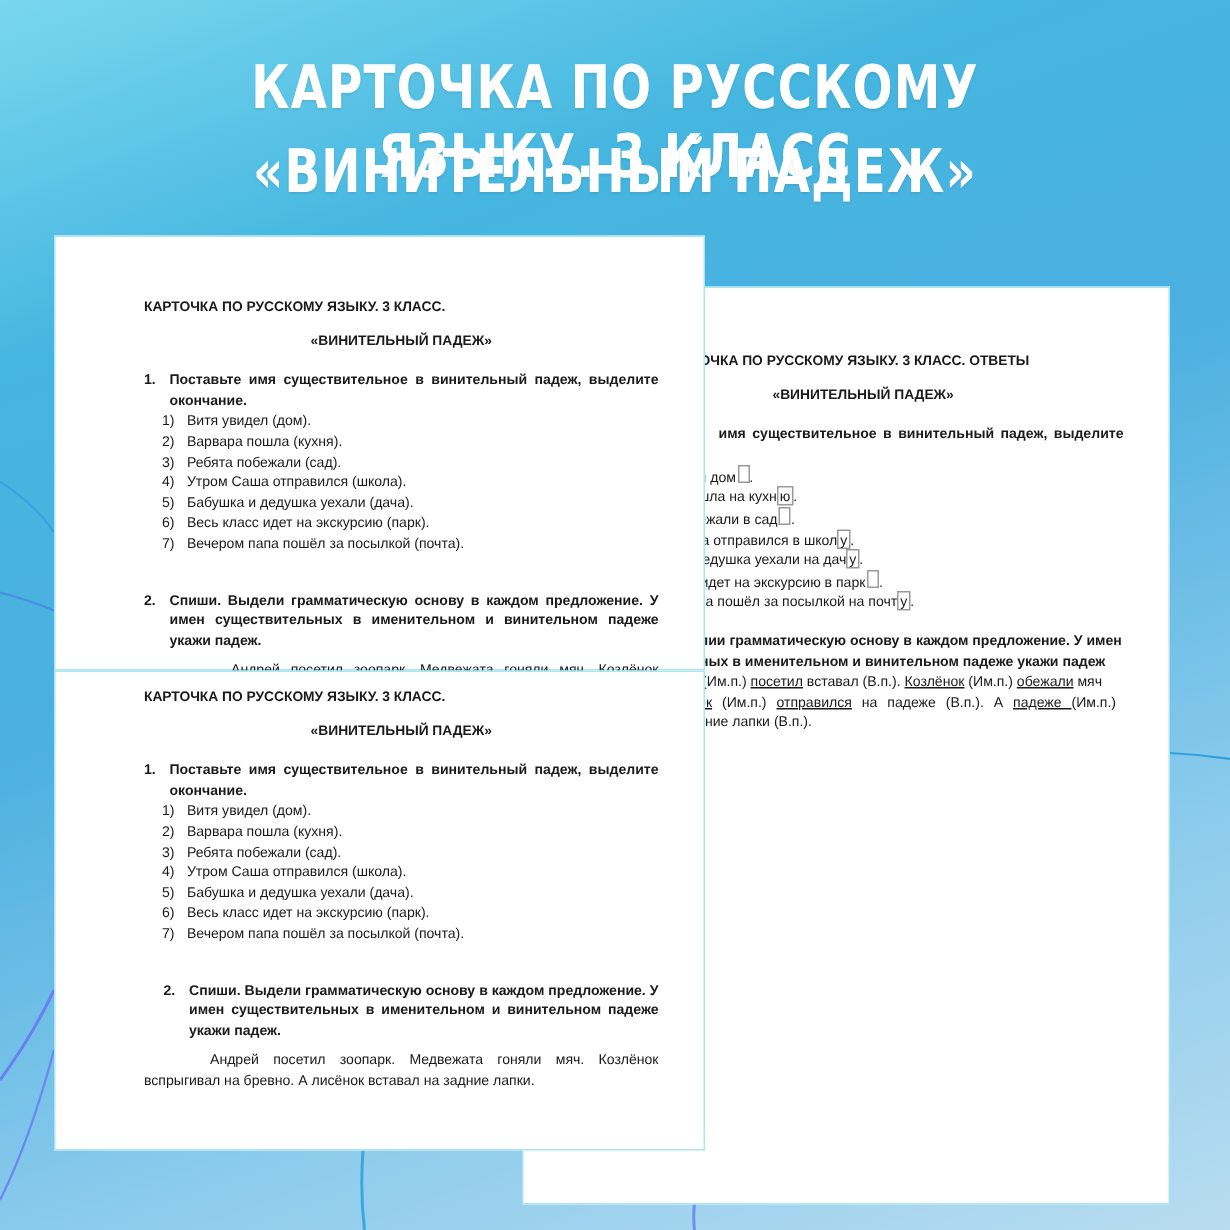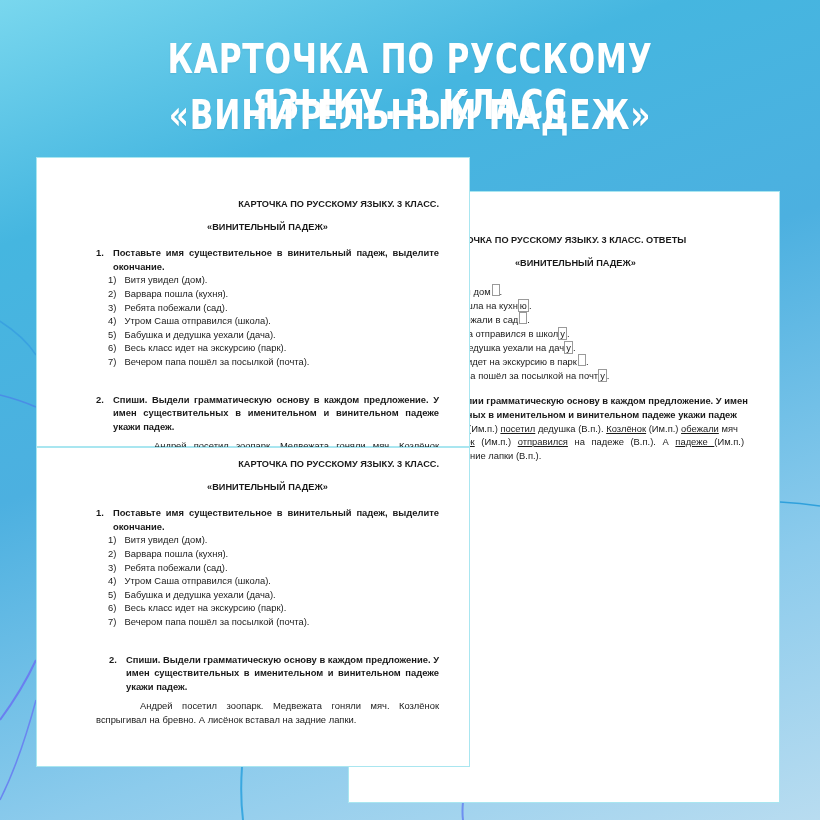--- a/index.html
+++ b/index.html
@@ -21,21 +21,21 @@
   .page {
     position:absolute; background:#ffffff;
     border:1px solid #a9e6f0; box-sizing:border-box;
     font-family:"Liberation Sans", sans-serif; color:#1a1a1a;
   }
   .page-back { left:348px; top:191px; width:432px; height:612px; overflow:hidden; }
   .page-front-top { left:36px; top:157px; width:434px; height:290px; }
   .page-front-bottom { left:36px; top:447px; width:434px; height:320px; }
 
   .doc { position:absolute; font-size:9.4px; line-height:13.6px; }
-  .doc .h1 { font-weight:bold; text-align:right; font-size:9.2px; }
+  .doc .h1 { font-weight:bold; text-align:left; font-size:9.2px; }
   .doc .h2 { font-weight:bold; text-align:center; font-size:9.2px; margin-top:9px; }
   .doc .task { font-weight:bold; margin-top:12px; padding-left:17px; text-indent:-17px; text-align:justify; text-align-last:left; }
   .doc .task .num { display:inline-block; width:17px; text-indent:0; }
   .doc ol.items { list-style:none; margin:0; padding:0 0 0 12px; }
   .doc ol.items li { white-space:nowrap; }
   .doc ol.items li .n { display:inline-block; width:14px; }
   .doc .para { text-align:justify; text-indent:44px; margin-top:6px; padding-left:0; }
   .doc .gap { height:12px; }
   .ul { text-decoration:underline;margin-top:15px; }
   .box { display:inline-block; border:1px solid #9a9a9a; width:6px; height:10px; vertical-align:-1px; margin-left:1px; }
@@ -54,37 +54,38 @@
   <path d="M 780 502 Q 800 503 820 506" stroke="#2fa0dc" stroke-width="1.5" fill="none"></path>
 </svg>
 
 <div class="banner-title l1">КАРТОЧКА ПО РУССКОМУ ЯЗЫКУ. 3 КЛАСС</div>
 <div class="banner-title l2">«ВИНИТЕЛЬНЫЙ ПАДЕЖ»</div>
 
 <div class="page page-back">
   <div class="doc" style="left:-30px; top:42px; width:440px;">
     <div class="h1" style="text-align:left; padding-left:136px;">РТОЧКА ПО РУССКОМУ ЯЗЫКУ. 3 КЛАСС. ОТВЕТЫ</div>
     <div class="h2" style="text-align:left; padding-left:196px;">«ВИНИТЕЛЬНЫЙ ПАДЕЖ»</div>
+    <div class="task" style="padding-left:160px; text-indent:0; text-align:justify; text-align-last:justify; width:270px;">имя существительное в винительный падеж, выделите</div>
     <div style="height:14px;"></div>
     <div style="padding-left:136px;">
       <div><span>дел дом</span><span class="box"></span><span>.</span></div>
       <div><span>пошла на кухн</span><span class="boxed">ю</span><span>.</span></div>
       <div><span>обежали в сад</span><span class="box"></span><span>.</span></div>
       <div><span>аша отправился в школ</span><span class="boxed">у</span><span>.</span></div>
       <div><span>и дедушка уехали на дач</span><span class="boxed">у</span><span>.</span></div>
       <div><span>сс идет на экскурсию в парк</span><span class="box"></span><span>.</span></div>
       <div><span>папа пошёл за посылкой на почт</span><span class="boxed">у</span><span>.</span></div>
     </div>
     <div style="height:12px;"></div>
     <div style="padding-left:136px; font-weight:bold;">
       <div>делии грамматическую основу в каждом предложение. У имен</div>
       <div>льных в именительном и винительном падеже укажи падеж</div>
     </div>
     <div style="padding-left:136px; width:300px; white-space:nowrap;">
-      <div><span class="ul">ей</span><span> (Им.п.) </span><span class="ul">посетил</span><span> дедушка (В.п.). </span><span class="ul">Козлёнок</span><span> (Им.п.) </span><span class="ul">обежали</span><span> мяч</span></div>
+      <div><span class="ul">ей</span><span> (Им.п.) </span><span class="ul">посетил</span><span> вставал (В.п.). </span><span class="ul">Козлёнок</span><span> (Им.п.) </span><span class="ul">обежали</span><span> мяч</span></div>
       <div style="word-spacing:4px;"><span class="ul">ёнок</span><span> (Им.п.) </span><span class="ul">отправился</span><span> на падеже (В.п.). А </span><span class="ul">падеже </span><span>(Им.п.)</span></div>
       <div>задние лапки (В.п.).</div>
     </div>
   </div>
 </div>
 
 <div class="page page-front-top">
   <div class="doc" style="left:59px; top:40px; width:343px;">
     <div class="h1">КАРТОЧКА ПО РУССКОМУ ЯЗЫКУ. 3 КЛАСС.</div>
     <div class="h2">«ВИНИТЕЛЬНЫЙ ПАДЕЖ»</div>

